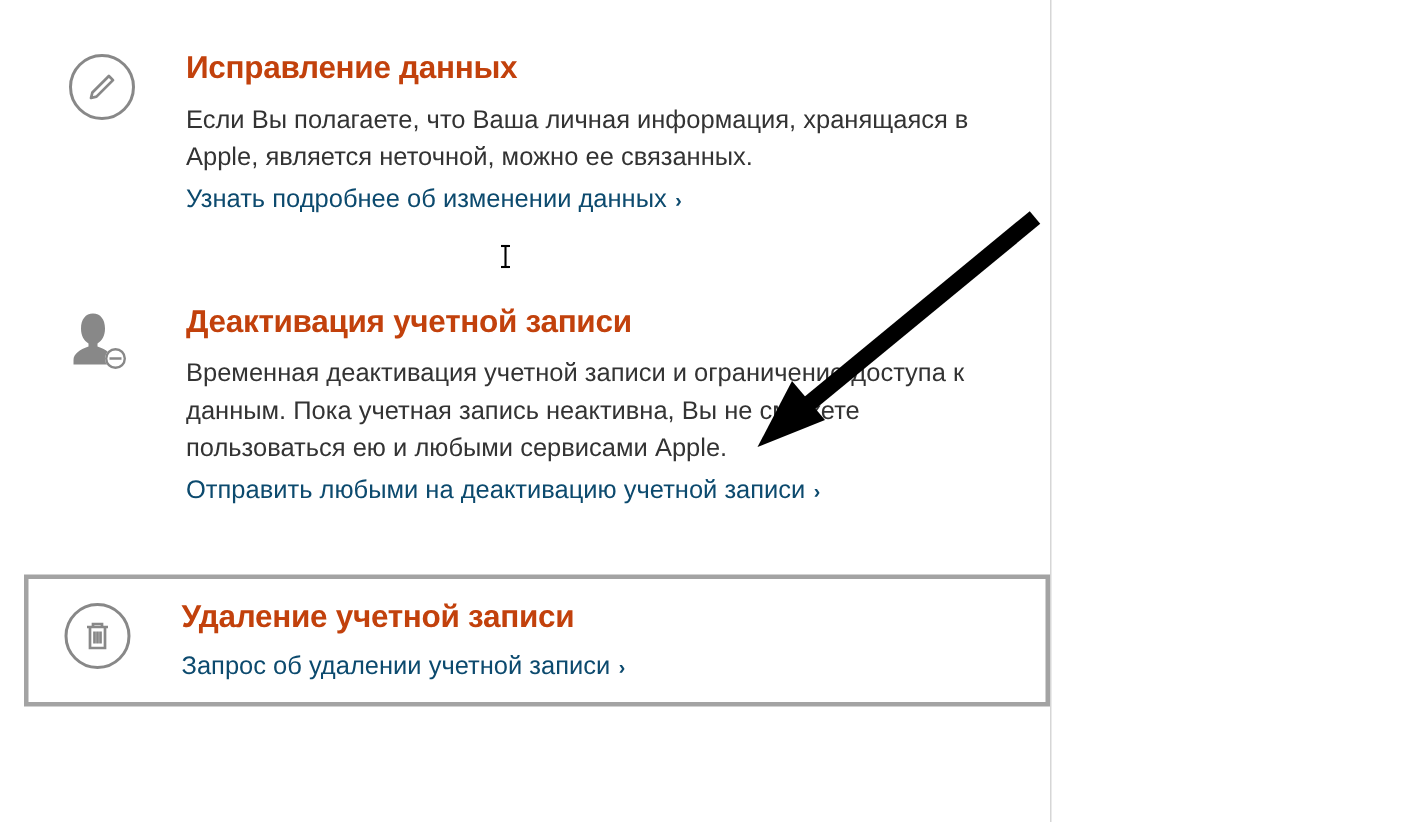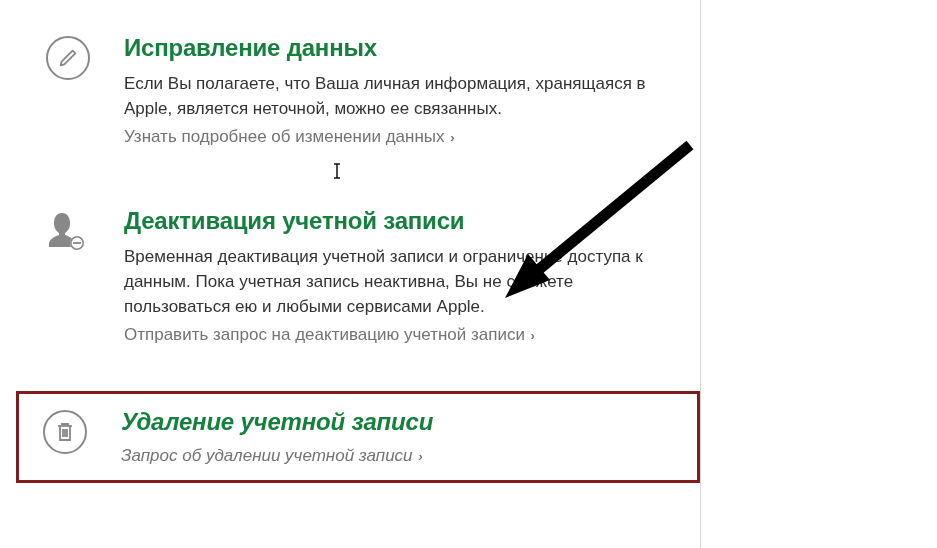--- a/index.html
+++ b/index.html
@@ -24,25 +24,24 @@
       height: 548px;
       background: #d6d6d6;
     }
     .section {
       display: flex;
       align-items: flex-start;
       margin-bottom: 32px;
       padding: 14px 16px 14px 6px;
     }
     .section.highlighted {
-      border: 3px solid #7f1d1d;
+      border: 3px solid #a3a3a3;
       margin-left: -24px;
       padding-left: 24px;
       margin-bottom: 20px;
-      font-style: italic;
     }
     .icon-wrap {
       flex: 0 0 58px;
       display: flex;
       justify-content: flex-start;
       padding-top: 2px;
     }
     .circle-icon {
       width: 44px;
       height: 44px;
@@ -50,35 +49,35 @@
       border-radius: 50%;
       display: flex;
       align-items: center;
       justify-content: center;
     }
     .content {
       flex: 1;
       padding-left: 20px;
     }
     h2 {
-      font-size: 24px;
+      font-size: 21px;
       font-weight: 700;
-      color: #15803d;
+      color: #c2410c;
       margin-bottom: 10px;
       letter-spacing: -0.2px;
     }
     p {
       font-size: 17px;
       line-height: 1.45;
       color: #333;
       margin-bottom: 6px;
     }
     a.link {
       font-size: 17px;
-      color: #737373;
+      color: #0c4a6e;
       text-decoration: none;
       display: inline-block;
     }
     a.link .chev {
       font-size: 13px;
       margin-left: 2px;
       font-weight: 600;
     }
     .arrow {
       position: absolute;
@@ -127,21 +126,21 @@
           <circle cx="31" cy="34" r="7" fill="#fff"></circle>
           <circle cx="31" cy="34" r="6.2" fill="none" stroke="#888" stroke-width="1.6"></circle>
           <line x1="27" y1="34" x2="35" y2="34" stroke="#888" stroke-width="1.8"></line>
         </svg>
       </span>
     </div>
     <div class="content">
       <h2>Деактивация учетной записи</h2>
       <p>Временная деактивация учетной записи и ограничение доступа к данным. Пока учетная запись неактивна, Вы не сможете пользоваться ею и любыми сервисами Apple.</p>
       <a href="#" class="link">
-        <span>Отправить запрос на деактивацию учетной записи</span><span class="chev"> ›</span>
+        <span>Отправить любыми на деактивацию учетной записи</span><span class="chev"> ›</span>
       </a>
     </div>
   </div>
 
   <div class="section highlighted">
     <div class="icon-wrap">
       <div class="circle-icon">
         <svg width="20" height="22" viewBox="0 0 20 22" fill="none" stroke="#888" stroke-width="1.8">
           <path d="M3 5 L17 5"></path>
           <path d="M7 5 L7 3 L13 3 L13 5"></path>

